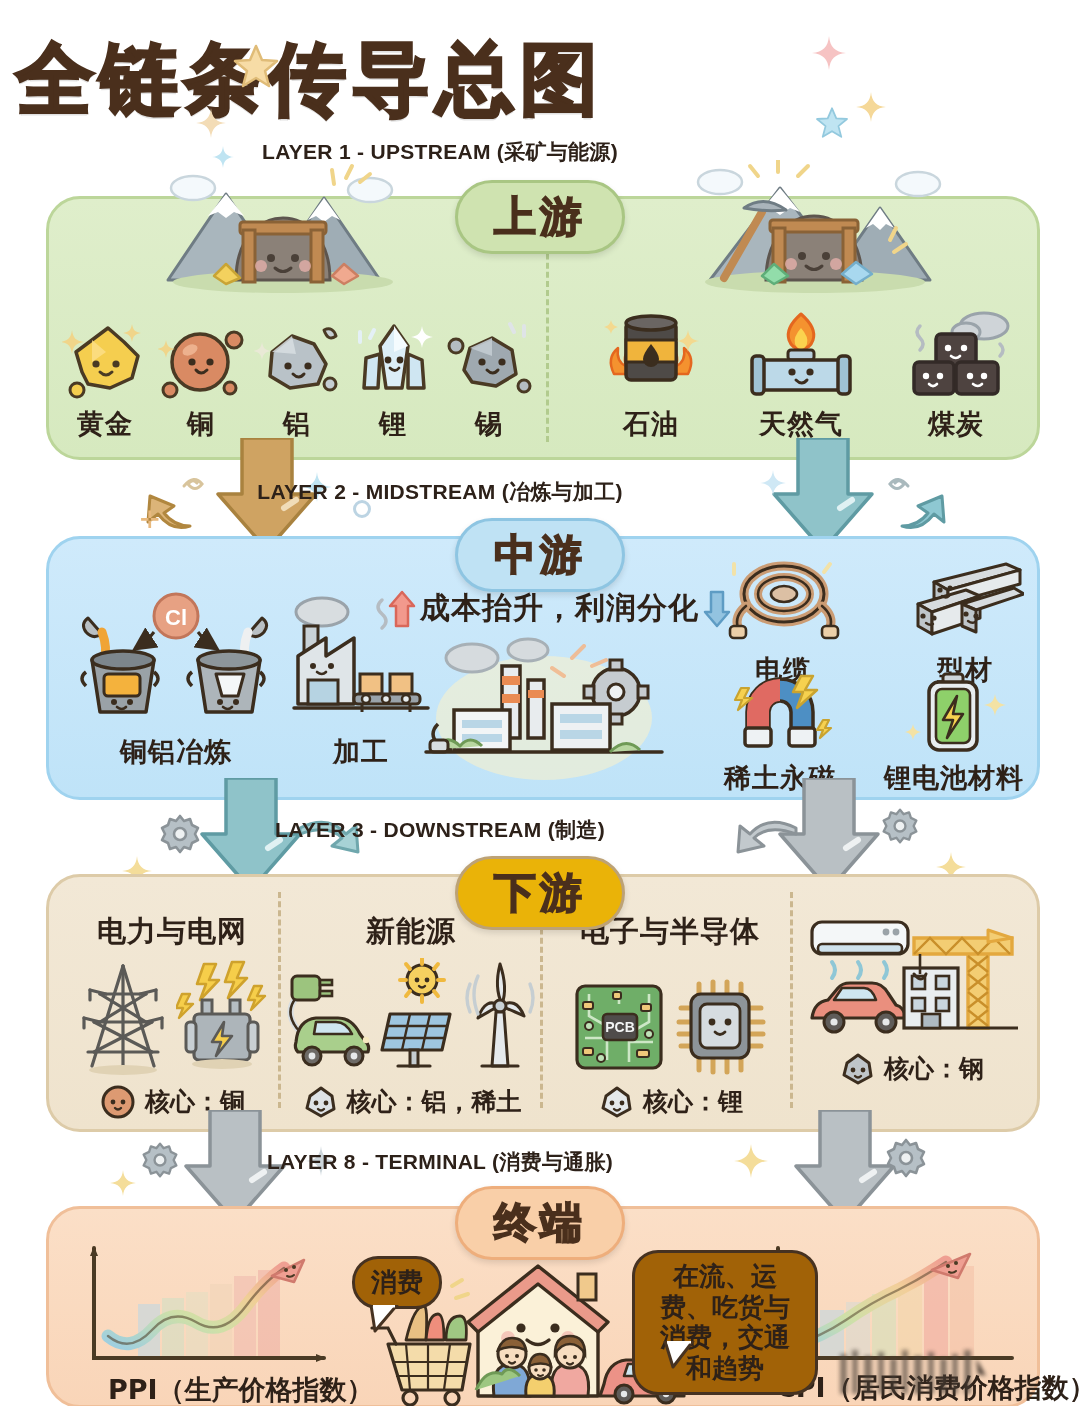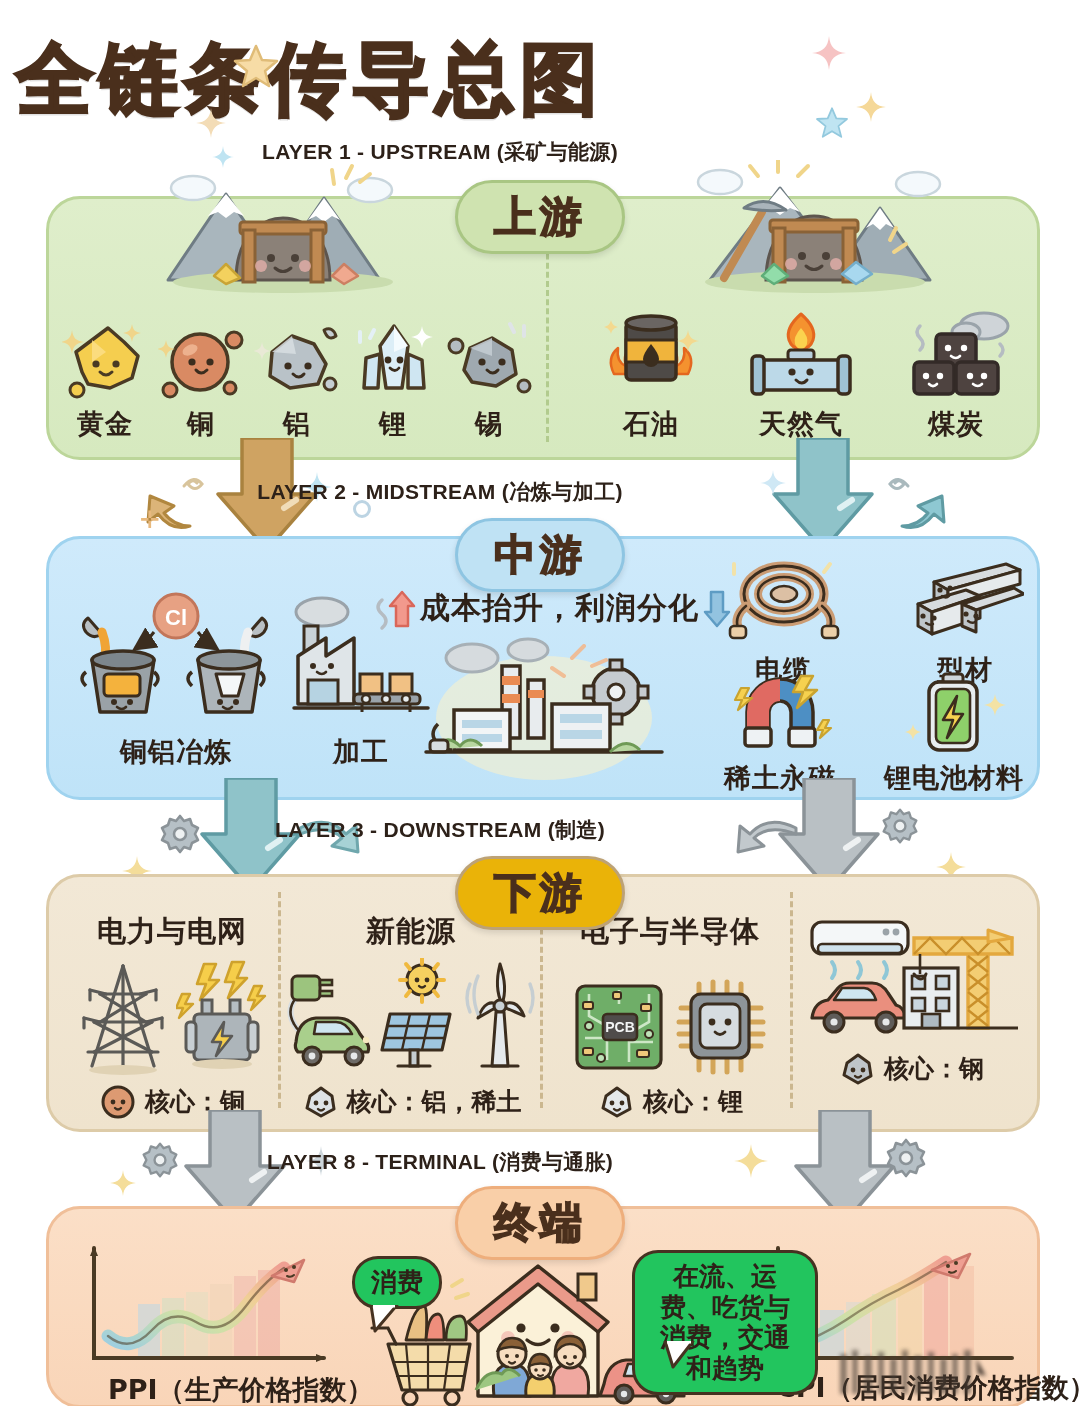--- a/index.html
+++ b/index.html
@@ -80,21 +80,21 @@
     font-family:"DejaVu Sans","Liberation Sans",sans-serif;
   }
   .dcol .dicons{height:118px;display:flex;align-items:flex-end;justify-content:center;gap:6px;margin-top:6px;}
   .dcore{display:flex;align-items:center;gap:8px;margin-top:6px;}
   .dcore .ctext{font-size:25px;font-weight:bold;color:#2e2118;white-space:nowrap;
     font-family:"DejaVu Sans","Liberation Sans",sans-serif;}
   .vdash{position:absolute;border-left:3px dashed #cbb78f;}
 
   
   .bubble{
-    position:absolute;background:#22c55e;border:3px solid #463221;border-radius:26px;
+    position:absolute;background:#a16207;border:3px solid #463221;border-radius:26px;
     padding:8px 16px;font-size:26px;font-weight:bold;color:#2e2118;line-height:1.18;
     font-family:"DejaVu Sans","Liberation Sans",sans-serif;text-align:center;z-index:7;
   }
   .bubble:after{
     content:"";position:absolute;width:0;height:0;
   }
   .idx-label{
     position:absolute;font-size:27px;font-weight:bold;color:#2e2118;white-space:nowrap;
     font-family:"DejaVu Sans","Liberation Sans",sans-serif;
   }

